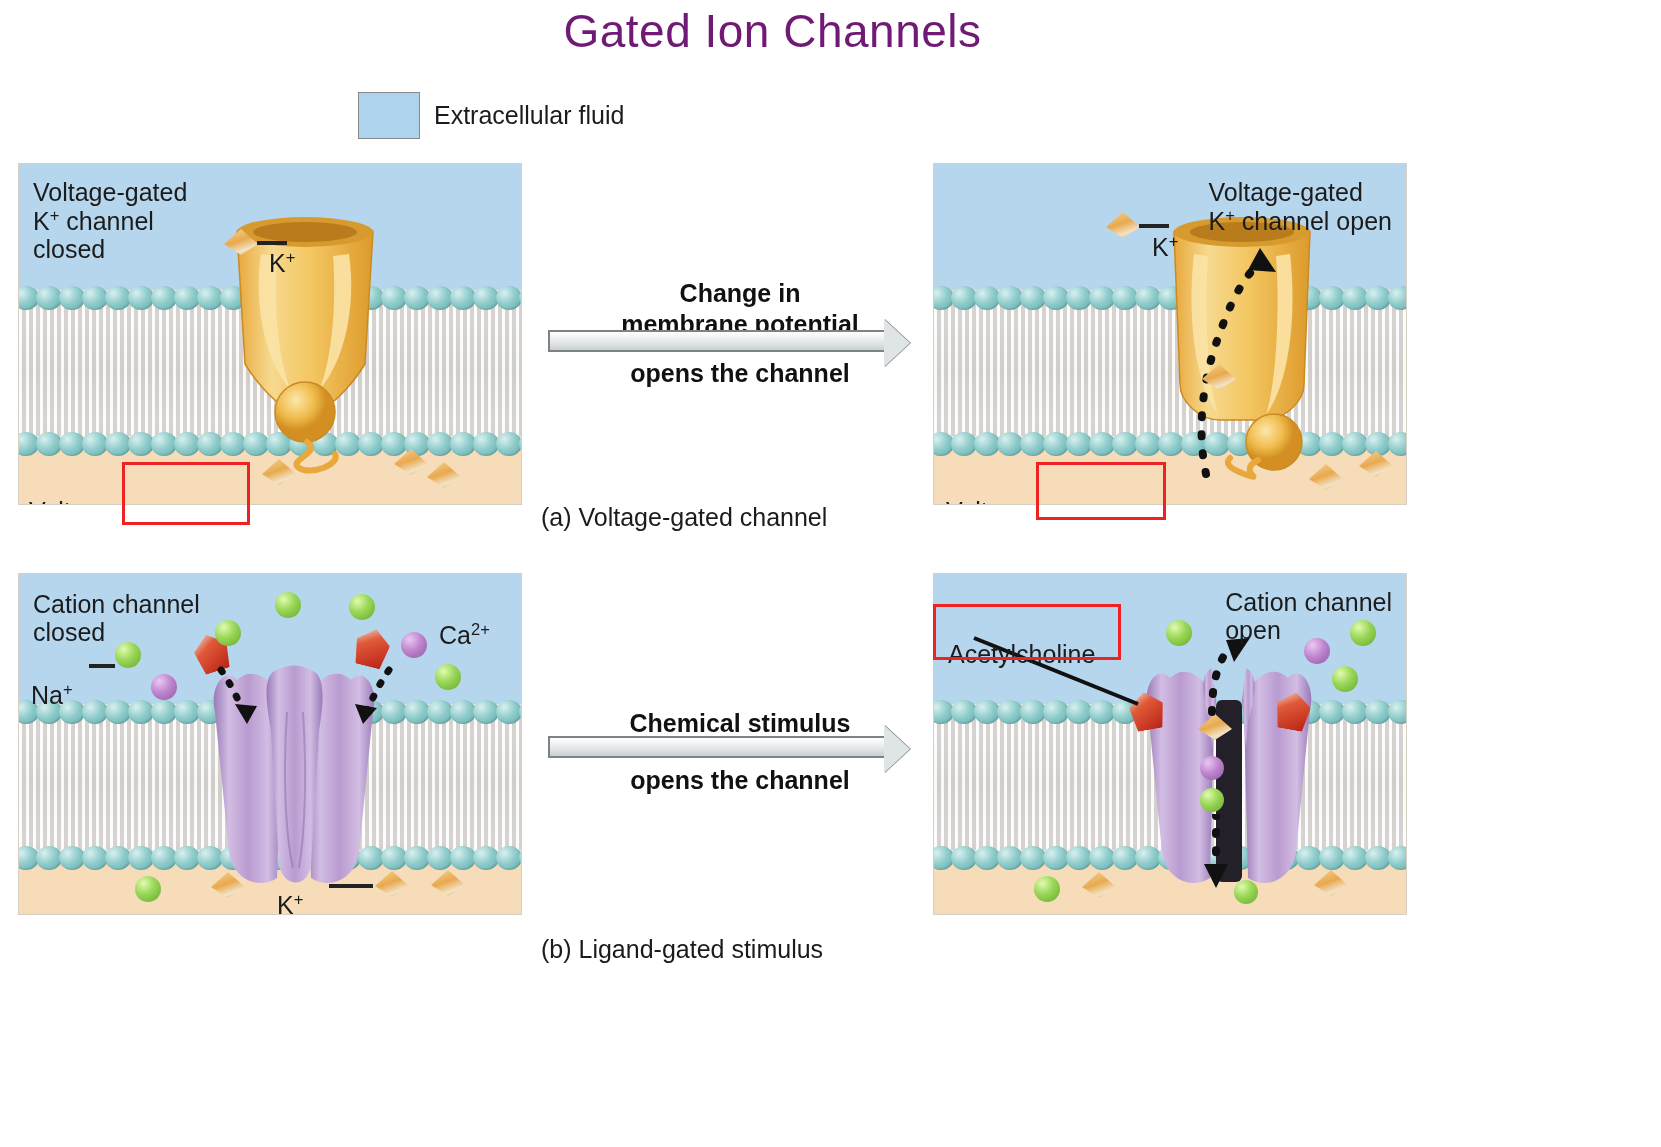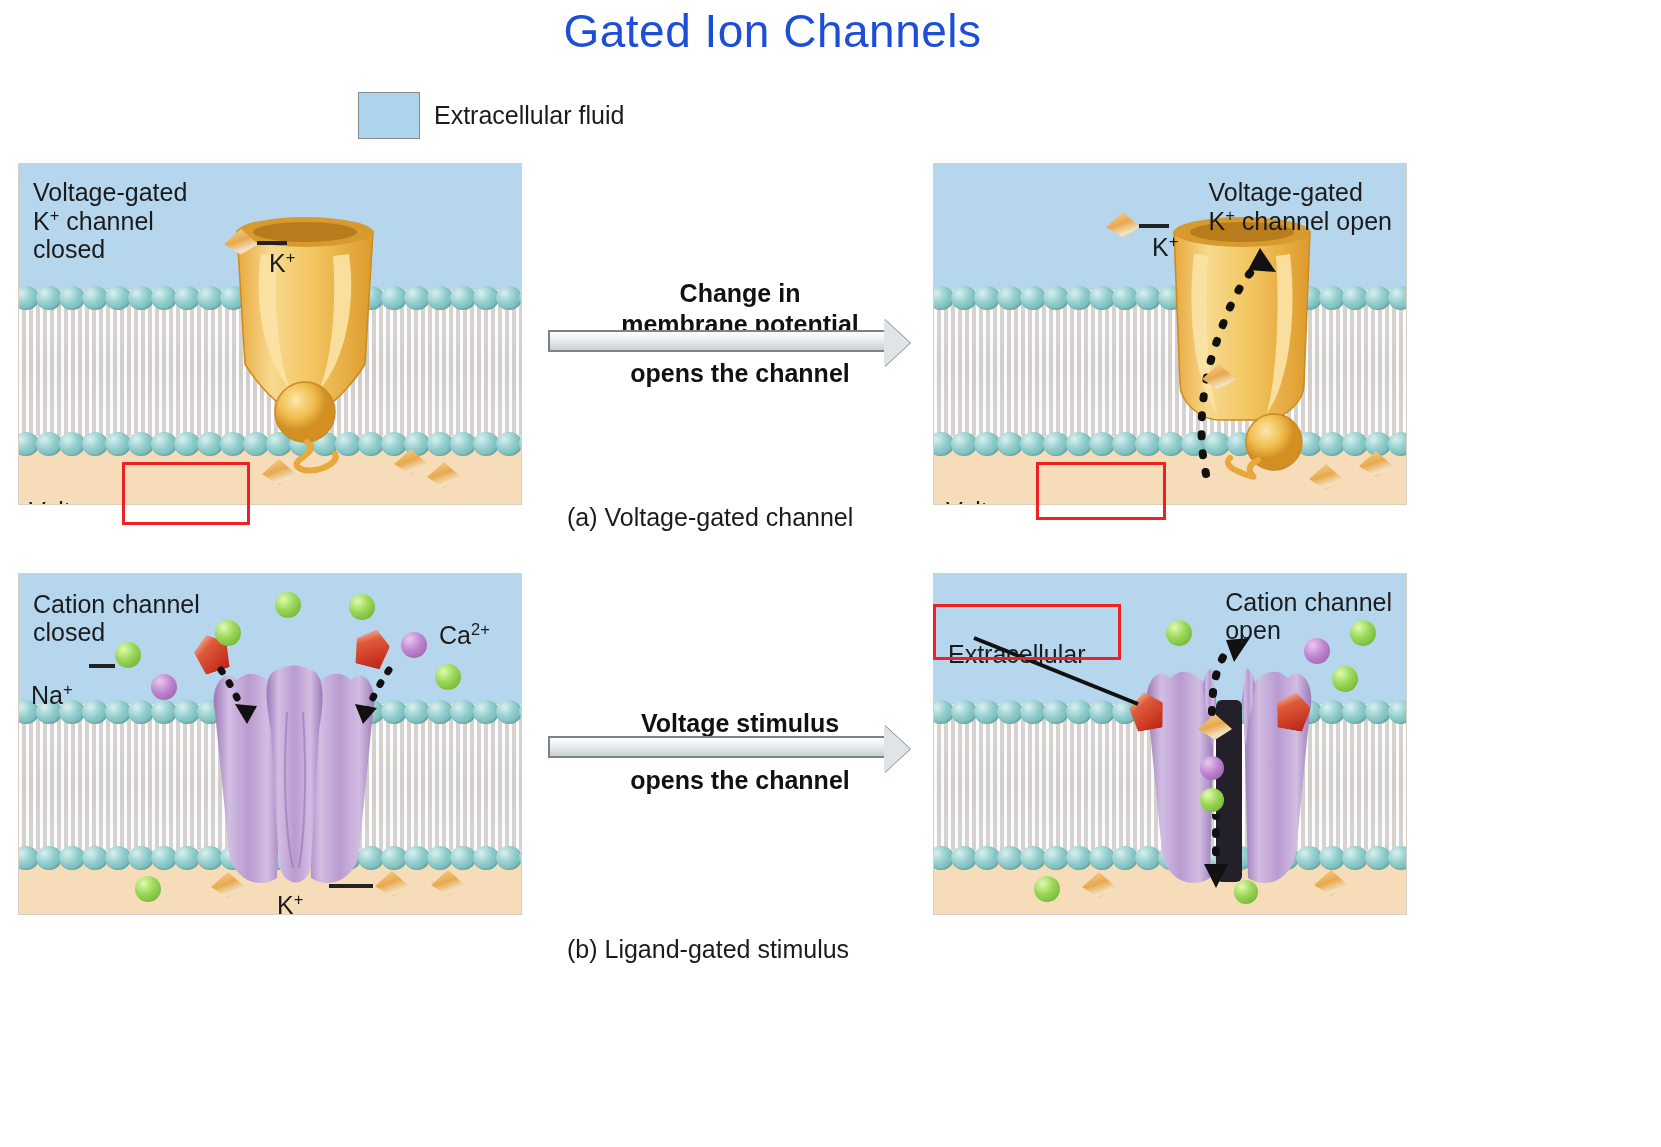--- a/index.html
+++ b/index.html
@@ -10,21 +10,21 @@
     width: 1661px; height: 1147px;
     position: relative;
     font-family: "Liberation Sans", sans-serif;
     overflow: hidden;
   }
   .page-title {
     position: absolute;
     top: 4px; left: 0; width: 1545px;
     text-align: center;
     font-size: 46px;
-    color: #1d4ed8;
+    color: #701a75;
     font-weight: 400;
     letter-spacing: 0.5px;
   }
 
   
   .legend {
     position: absolute;
     top: 92px; left: 358px;
     display: flex;
     gap: 0px;
@@ -143,21 +143,20 @@
   }
   .flow-label {
     position: absolute;
     font-size: 25px; font-weight: bold; color: #111;
     text-align: center; white-space: pre-line; line-height: 1.25;
   }
   .caption {
     position: absolute;
     font-size: 25px; color: #1b1b1b;
     white-space: nowrap;
-    margin-left: 26px;
   }
   .dots {
     position: absolute;
   }
   .label-line {
     position: absolute;
     background: #222;
   }
 </style>
 </head>
@@ -602,24 +601,24 @@
     <div class="sphere sph-green" style="left:100px; top:302px; width:26px; height:26px;"></div>
     <div class="sphere sph-green" style="left:300px; top:306px; width:24px; height:24px;"></div>
     <div class="kion" style="left:148px; top:298px;"></div>
     <div class="kion" style="left:380px; top:296px;"></div>
 
     <svg class="dots" style="left:38px; top:60px;" width="180" height="80" viewBox="0 0 180 80">
       <line x1="2" y1="4" x2="166" y2="70" stroke="#111" stroke-width="4"></line>
     </svg>
 
     <div class="panel-text" style="left:14px; top:38px;">
-      <span>Extracellular</span>
+      <span>Acetylcholine</span>
     </div>
   </div>
   <div class="panel-text" style="right:14px; top:14px;">Cation channel<br>open</div>
 </div>
 <div class="redbox" style="left:933px; top:604px; width:188px; height:56px;"></div>
 
-<div class="flow-label" style="left:545px; top:708px; width:390px;">Voltage stimulus</div>
+<div class="flow-label" style="left:545px; top:708px; width:390px;">Chemical stimulus</div>
 <div class="flow-arrow" style="left:548px; top:736px; width:338px;"></div>
 <div class="flow-label" style="left:545px; top:765px; width:390px;">opens the channel</div>
 
 <div class="caption" style="left:541px; top:935px;">(b) Ligand-gated stimulus</div>
 
 </body></html>

